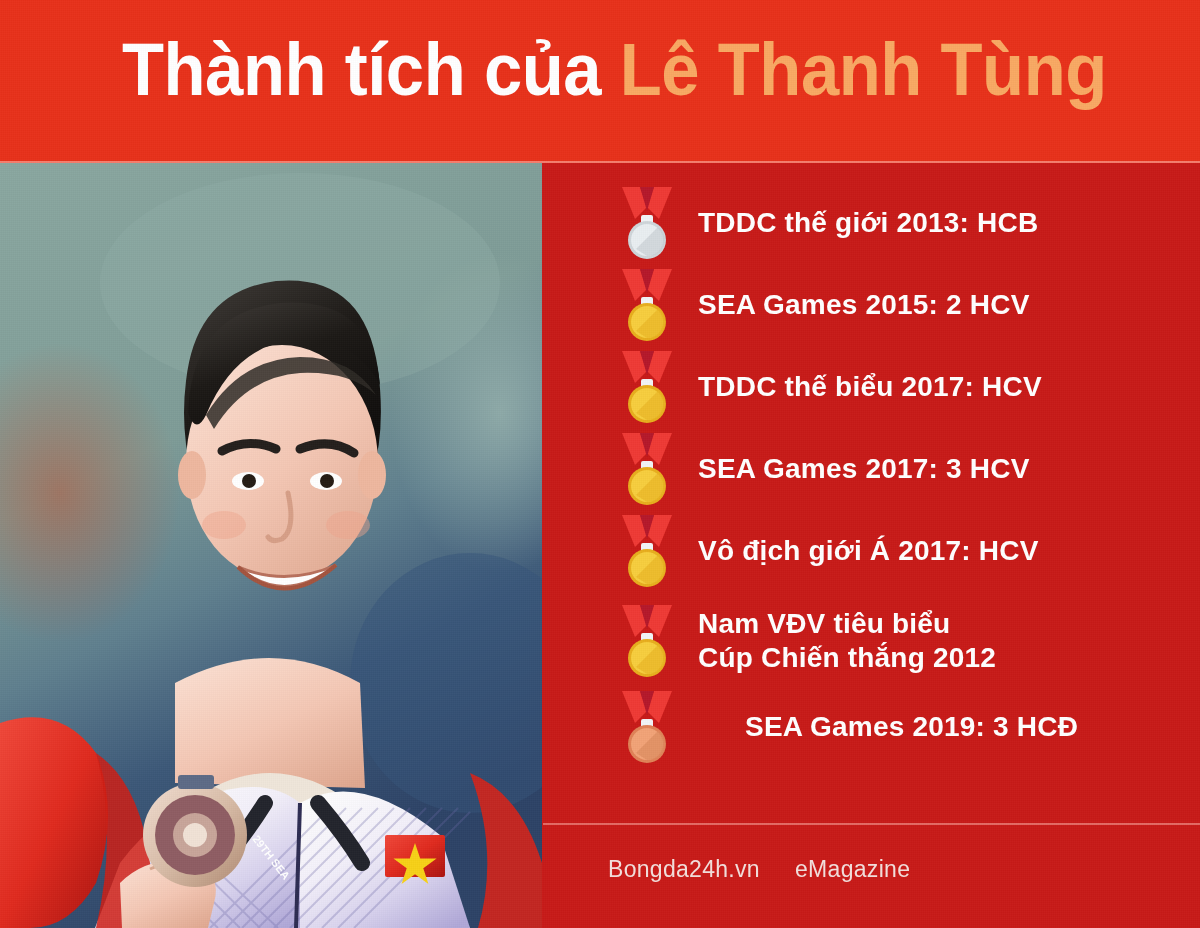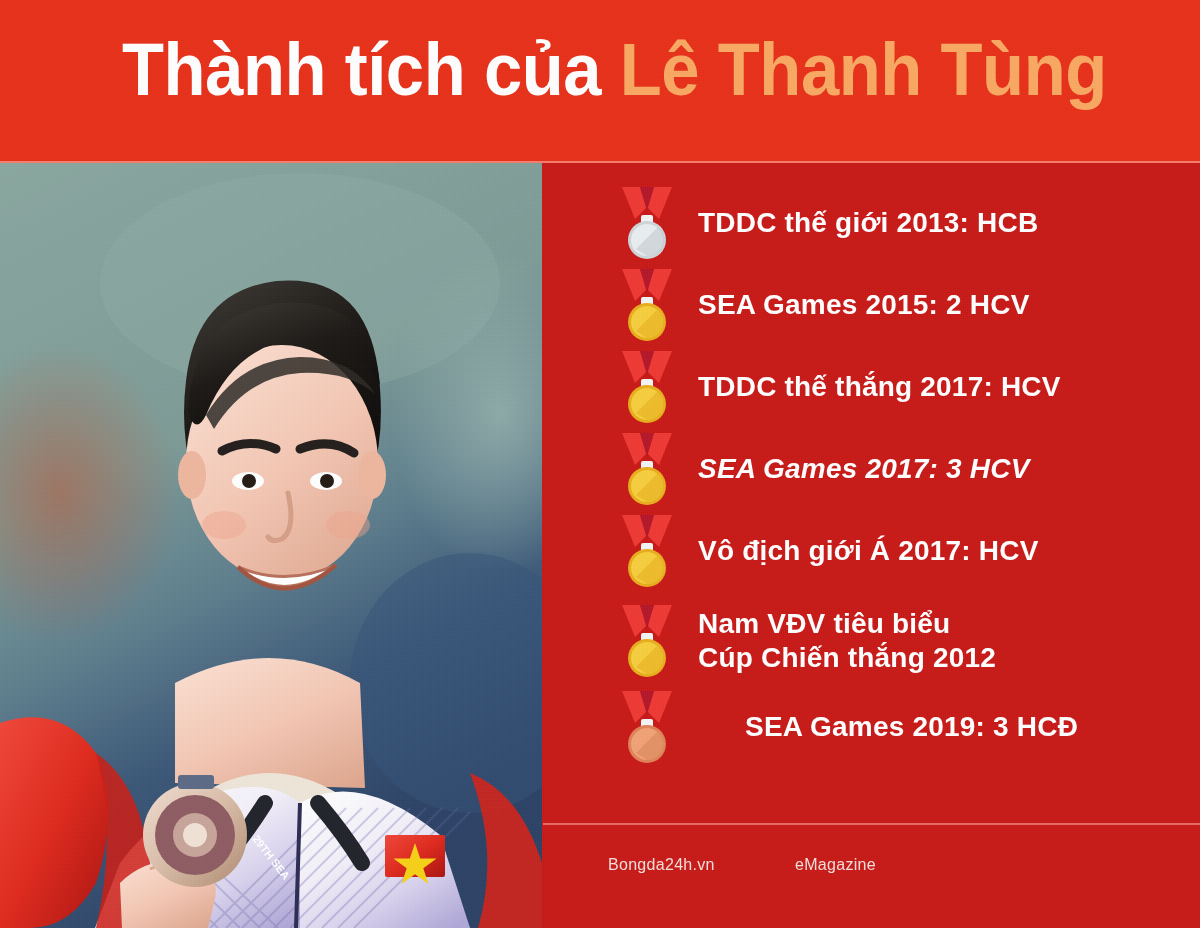--- a/index.html
+++ b/index.html
@@ -105,21 +105,21 @@
     z-index:12;
   }
   .footer {
     position:absolute;
     left:543px; top:848px;
     width:657px; height:50px;
     z-index:12;
     color:#f3dfdc;
     font-family:"Liberation Sans", sans-serif;
     font-weight:300;
-    font-size:16px;
+    font-size:23px;
     letter-spacing:.3px;
   }
   .footer .site { position:absolute; left:65px; top:8px; }
   .footer .mag  { position:absolute; left:252px; top:8px; }
 </style>
 </head>
 <body>
 
 <div class="poster">
 
@@ -298,24 +298,24 @@
         <svg viewBox="0 0 58 76" aria-hidden="true">
           <path d="M4 2 L22 2 L29 22 L17 34 Z" fill="#ef3a35"></path>
           <path d="M54 2 L36 2 L29 22 L41 34 Z" fill="#ef3a35"></path>
           <path d="M22 2 L36 2 L29 26 Z" fill="#b5182a"></path>
           <rect x="23" y="30" width="12" height="10" rx="2" fill="#f2f4f6"></rect>
           <circle cx="29" cy="55" r="19" fill="#e8ae1d"></circle>
           <circle cx="29" cy="55" r="16" fill="#f7ce3e"></circle>
           <path d="M18 64 L40 42 A16 16 0 0 1 29 71 Z" fill="#e9b725" opacity="0.7"></path>
         </svg>
       </div>
-      <div class="row-text">TDDC thế thắng 2017: HCV</div>
-    </div>
-
-    <div class="row" style="top:268px; height:76px;font-style:italic;">
+      <div class="row-text">TDDC thế biểu 2017: HCV</div>
+    </div>
+
+    <div class="row" style="top:268px; height:76px;">
       <div class="medal">
         <svg viewBox="0 0 58 76" aria-hidden="true">
           <path d="M4 2 L22 2 L29 22 L17 34 Z" fill="#ef3a35"></path>
           <path d="M54 2 L36 2 L29 22 L41 34 Z" fill="#ef3a35"></path>
           <path d="M22 2 L36 2 L29 26 Z" fill="#b5182a"></path>
           <rect x="23" y="30" width="12" height="10" rx="2" fill="#f2f4f6"></rect>
           <circle cx="29" cy="55" r="19" fill="#e8ae1d"></circle>
           <circle cx="29" cy="55" r="16" fill="#f7ce3e"></circle>
           <path d="M18 64 L40 42 A16 16 0 0 1 29 71 Z" fill="#e9b725" opacity="0.7"></path>
         </svg>

